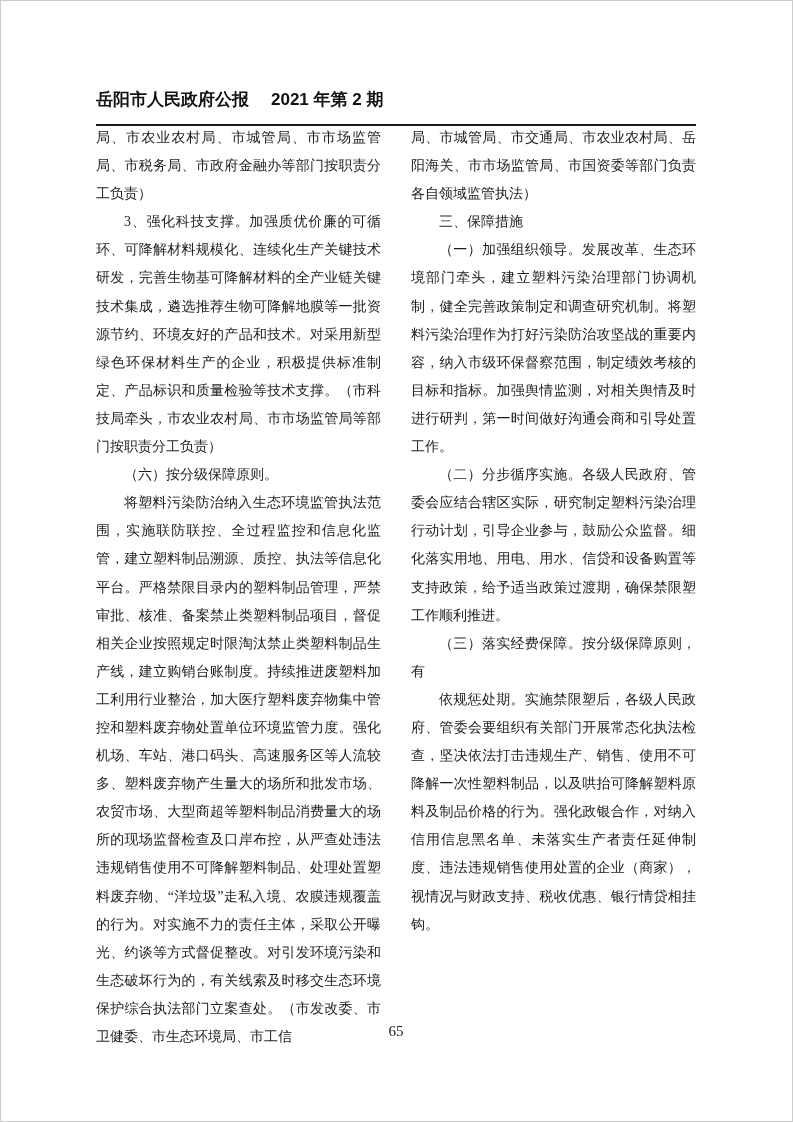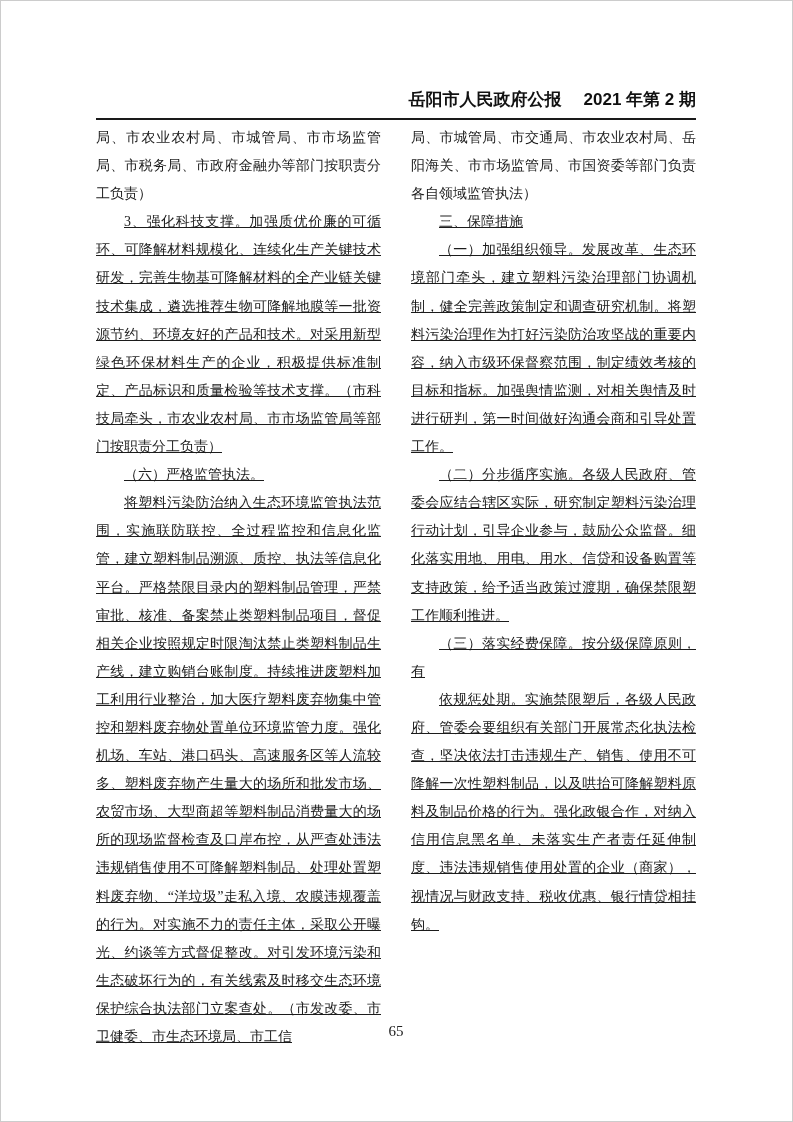--- a/index.html
+++ b/index.html
@@ -12,27 +12,26 @@
     border: 1px solid #cccccc;
     overflow: hidden;
     font-family: "Liberation Serif", "DejaVu Serif", serif;
     color: #1a1a1a;
   }
   .gazette-header {
     position: absolute;
     left: 95px;
     top: 88px;
     width: 600px;
-    text-align: right;
     font-family: "Liberation Sans", "DejaVu Sans", sans-serif;
     font-weight: 700;
     font-size: 17px;
     line-height: 22px;
     color: #111111;
-    padding-bottom: 7px;
+    padding-bottom: 13px;
     border-bottom: 2px solid #1a1a1a;
     white-space: nowrap;
   }
   .gazette-header .issue { margin-left: 22px; }
   .columns {
     position: absolute;
     left: 95px;
     top: 123px;
     width: 600px;
     display: flex;
@@ -41,21 +40,21 @@
   .col { width: 285px; flex: 0 0 285px; }
   .col p {
     margin: 0;
     font-size: 14px;
     line-height: 28.1px;
     text-align: justify;
     text-justify: inter-ideograph;
     color: #1c1c1c;
     word-break: break-all;
   }
-  .col p.indent { text-indent: 2em; text-decoration: underline; }
+  .col p.indent { text-indent: 2em; }
   .page-number {
     position: absolute;
     left: 95px;
     top: 1022px;
     width: 600px;
     text-align: center;
     font-size: 15px;
     color: #222222;
   }
 </style>
@@ -65,21 +64,21 @@
 <div class="page">
 
   <div class="gazette-header">
     <span>岳阳市人民政府公报</span><span class="issue">2021 年第 2 期</span>
   </div>
 
   <div class="columns">
     <div class="col">
       <p>局、市农业农村局、市城管局、市市场监管局、市税务局、市政府金融办等部门按职责分工负责）</p>
       <p class="indent">3、强化科技支撑。加强质优价廉的可循环、可降解材料规模化、连续化生产关键技术研发，完善生物基可降解材料的全产业链关键技术集成，遴选推荐生物可降解地膜等一批资源节约、环境友好的产品和技术。对采用新型绿色环保材料生产的企业，积极提供标准制定、产品标识和质量检验等技术支撑。（市科技局牵头，市农业农村局、市市场监管局等部门按职责分工负责）</p>
-      <p class="indent">（六）严格监管执法。</p>
+      <p class="indent">（六）按分级保障原则。</p>
       <p class="indent">将塑料污染防治纳入生态环境监管执法范围，实施联防联控、全过程监控和信息化监管，建立塑料制品溯源、质控、执法等信息化平台。严格禁限目录内的塑料制品管理，严禁审批、核准、备案禁止类塑料制品项目，督促相关企业按照规定时限淘汰禁止类塑料制品生产线，建立购销台账制度。持续推进废塑料加工利用行业整治，加大医疗塑料废弃物集中管控和塑料废弃物处置单位环境监管力度。强化机场、车站、港口码头、高速服务区等人流较多、塑料废弃物产生量大的场所和批发市场、农贸市场、大型商超等塑料制品消费量大的场所的现场监督检查及口岸布控，从严查处违法违规销售使用不可降解塑料制品、处理处置塑料废弃物、“洋垃圾”走私入境、农膜违规覆盖的行为。对实施不力的责任主体，采取公开曝光、约谈等方式督促整改。对引发环境污染和生态破坏行为的，有关线索及时移交生态环境保护综合执法部门立案查处。（市发改委、市卫健委、市生态环境局、市工信</p>
     </div>
     <div class="col">
       <p>局、市城管局、市交通局、市农业农村局、岳阳海关、市市场监管局、市国资委等部门负责各自领域监管执法）</p>
       <p class="indent">三、保障措施</p>
       <p class="indent">（一）加强组织领导。发展改革、生态环境部门牵头，建立塑料污染治理部门协调机制，健全完善政策制定和调查研究机制。将塑料污染治理作为打好污染防治攻坚战的重要内容，纳入市级环保督察范围，制定绩效考核的目标和指标。加强舆情监测，对相关舆情及时进行研判，第一时间做好沟通会商和引导处置工作。</p>
       <p class="indent">（二）分步循序实施。各级人民政府、管委会应结合辖区实际，研究制定塑料污染治理行动计划，引导企业参与，鼓励公众监督。细化落实用地、用电、用水、信贷和设备购置等支持政策，给予适当政策过渡期，确保禁限塑工作顺利推进。</p>
       <p class="indent">（三）落实经费保障。按分级保障原则，有</p>
       <p class="indent">依规惩处期。实施禁限塑后，各级人民政府、管委会要组织有关部门开展常态化执法检查，坚决依法打击违规生产、销售、使用不可降解一次性塑料制品，以及哄抬可降解塑料原料及制品价格的行为。强化政银合作，对纳入信用信息黑名单、未落实生产者责任延伸制度、违法违规销售使用处置的企业（商家），视情况与财政支持、税收优惠、银行情贷相挂钩。</p>
     </div>

